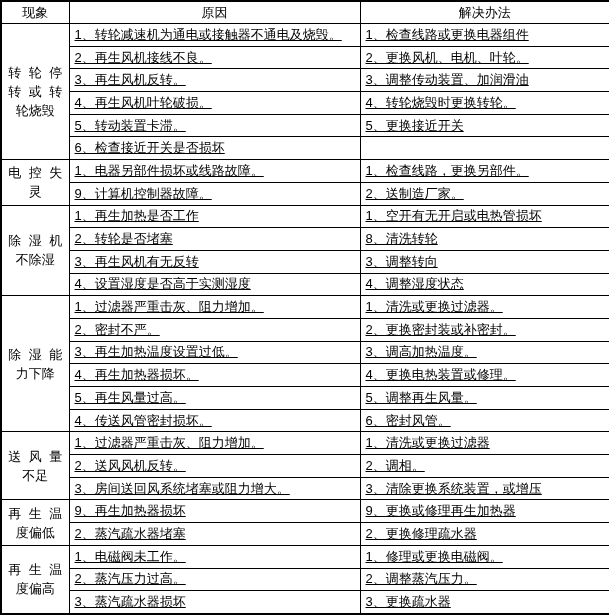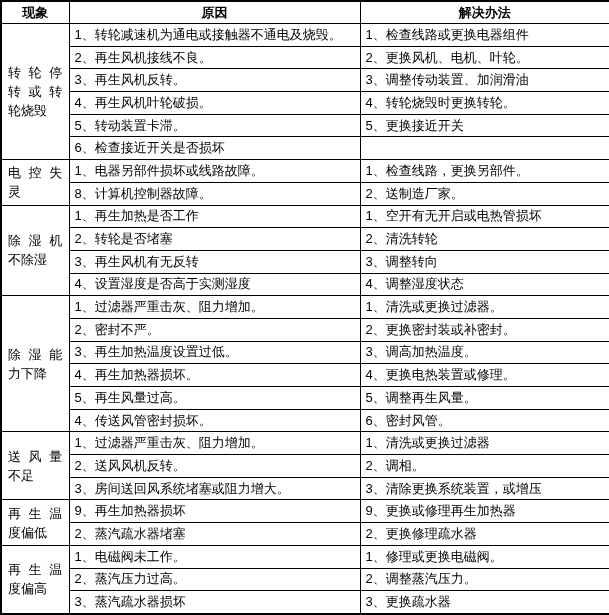--- a/index.html
+++ b/index.html
@@ -23,31 +23,32 @@
   }
   .trouble-table th,
   .trouble-table td {
     border: 1px solid #000000;
     padding: 0 5px;
     height: 21px;
     vertical-align: middle;
     overflow: hidden;
   }
   .trouble-table th {
-    font-weight: bold;
+    font-weight: normal;
     text-align: center;
     white-space: nowrap;
   }
   .trouble-table td.cause,
   .trouble-table td.solution {
     text-align: left;
     white-space: nowrap;
+    text-decoration: underline;
   }
   .trouble-table td.phenomenon {
-    text-align: left;
+    text-align: center;
     white-space: pre;          
     word-spacing: 4px;         
     line-height: 19px;
     padding: 0 6px;
     vertical-align: middle;
     margin-left: 45px;
   }
 </style>
 </head>
 <body>
@@ -93,32 +94,32 @@
         <td class="cause">6、检查接近开关是否损坏</td>
         <td class="solution"></td>
       </tr>
       <tr>
         <td class="phenomenon" rowspan="2">电 控 失
 灵</td>
         <td class="cause">1、电器另部件损坏或线路故障。</td>
         <td class="solution">1、检查线路，更换另部件。</td>
       </tr>
       <tr>
-        <td class="cause">8、计算机控制器故障。</td>
+        <td class="cause">9、计算机控制器故障。</td>
         <td class="solution">2、送制造厂家。</td>
       </tr>
       <tr>
         <td class="phenomenon" rowspan="4">除 湿 机
 不除湿</td>
         <td class="cause">1、再生加热是否工作</td>
         <td class="solution">1、空开有无开启或电热管损坏</td>
       </tr>
       <tr>
         <td class="cause">2、转轮是否堵塞</td>
-        <td class="solution">2、清洗转轮</td>
+        <td class="solution">8、清洗转轮</td>
       </tr>
       <tr>
         <td class="cause">3、再生风机有无反转</td>
         <td class="solution">3、调整转向</td>
       </tr>
       <tr>
         <td class="cause">4、设置湿度是否高于实测湿度</td>
         <td class="solution">4、调整湿度状态</td>
       </tr>
       <tr>

